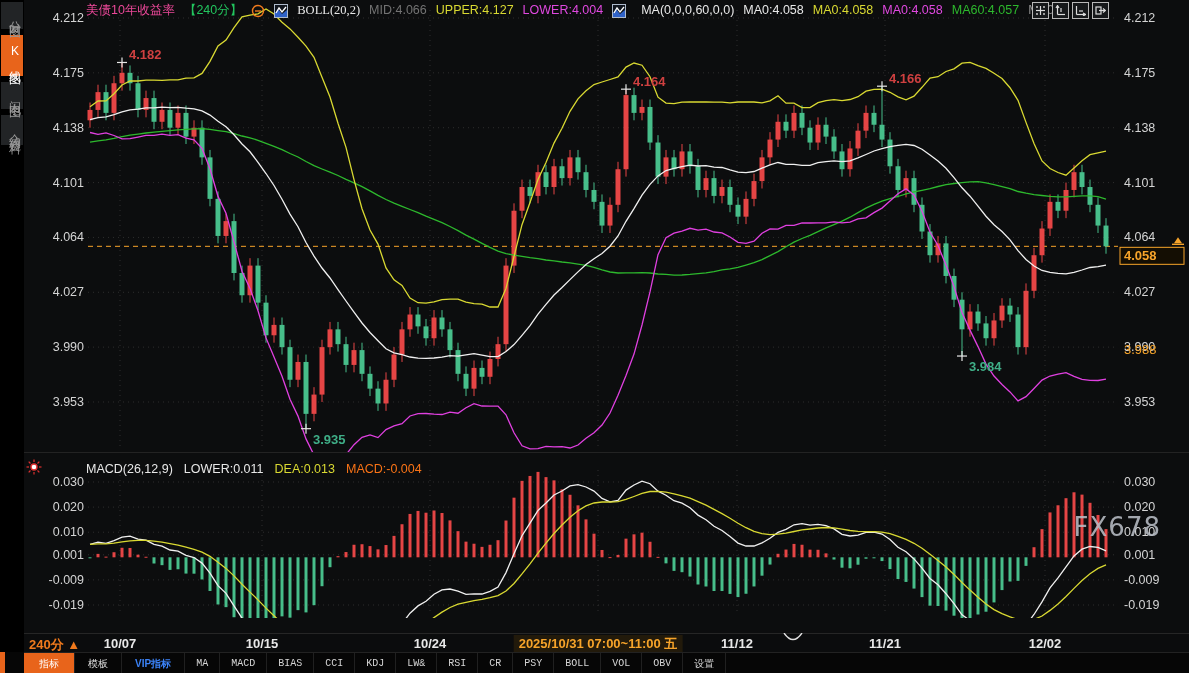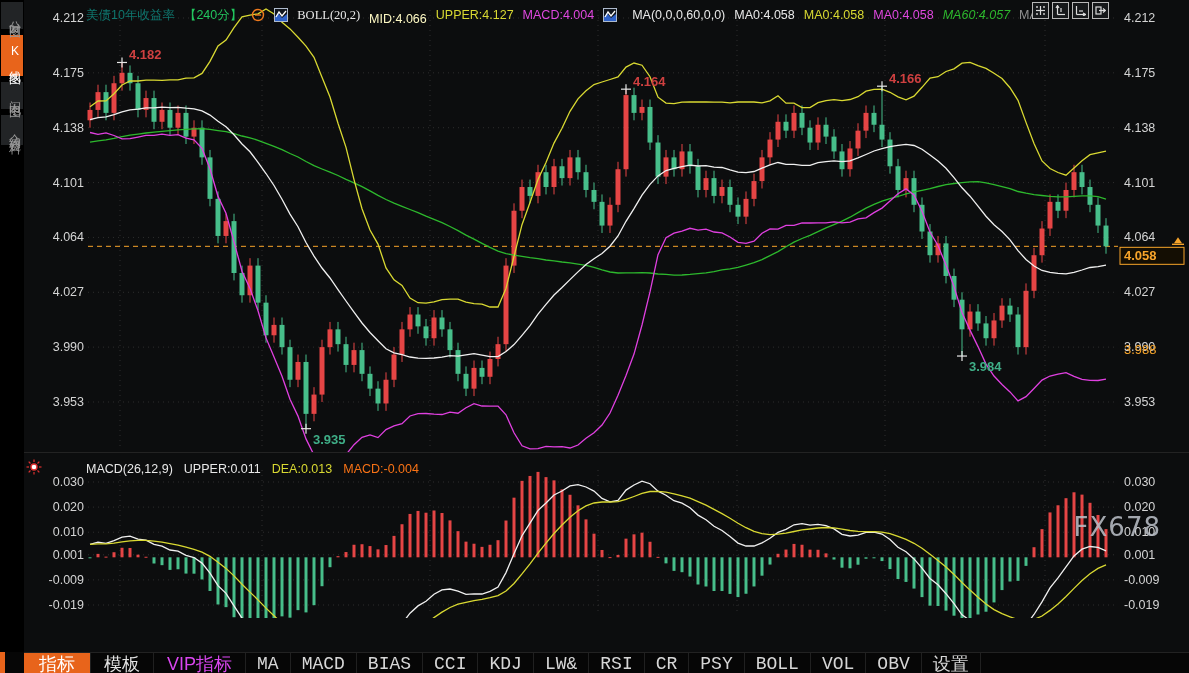--- a/index.html
+++ b/index.html
@@ -29,24 +29,24 @@
   .time-axis{position:absolute;left:0;top:633px;width:1165px;height:19px;background:#0b0c0d;
     border-top:1px solid #262626;z-index:4;}
   .period{position:absolute;left:5px;top:2px;color:#f07a1d;font-size:13px;font-weight:bold;cursor:pointer;}
   .t-tick{position:absolute;top:2px;transform:translateX(-50%);color:#e8e8e8;font-size:13px;
     font-weight:bold;white-space:nowrap;}
   .t-tick.hl{color:#f7a42a;background:#221a0b;padding:0 5px;top:1px;}
   .pane-handle{position:absolute;left:758px;top:-1px;z-index:5;cursor:row-resize;}
   
   .toolbar{position:absolute;left:0;top:652px;width:1165px;height:21px;background:#060606;
     display:flex;align-items:stretch;border-top:1px solid #222;z-index:6;}
-  .tb{display:flex;align-items:center;padding:0 13px;font-size:18px;color:#e2e2e2;
+  .tb{display:flex;align-items:center;padding:0 13px;font-size:10px;color:#e2e2e2;
     border-right:1px solid #202020;cursor:pointer;white-space:nowrap;}
   .tb.active{background:#e8641b;color:#fff;padding:0 15px;}
-  .tb.vip{color:#d946ef;}
+  .tb.vip{color:#3b82f6;font-weight:bold;}
   .tb.mono{font-family:"Liberation Mono",monospace;color:#d6d6d6;padding:0 11px;}
   .watermark{position:absolute;right:28px;bottom:20px;font-family:"DejaVu Sans",sans-serif;
     font-size:26px;color:#b8bdc5;opacity:.88;letter-spacing:1px;z-index:7;}
 </style>
 </head>
 <body>
 
 <div class="app">
 
   <div class="sidebar" id="sidebar">
@@ -543,45 +543,45 @@
         <g>
           <rect x="1096" y="247.32039999999986" width="64" height="17" fill="#140e03" stroke="#f7a42a" stroke-width="1"></rect>
           <text x="1100" y="260.32039999999984" fill="#f7a42a" font-size="13" font-weight="bold" font-family="Liberation Sans, sans-serif">4.058</text>
           <path d="M1150 243.32039999999986 l4 -6 l4 6 z" fill="#f7a42a"></path>
           <line x1="1148" y1="244.32039999999986" x2="1160" y2="244.32039999999986" stroke="#f7a42a" stroke-width="1.4"></line>
         </g>
         <text x="1100" y="354.1023999999996" fill="#f7a42a" font-size="13" font-family="Liberation Sans, sans-serif">3.988</text>
       </svg>
 
     <div class="header-row" id="headerRow">
-        <span class="hdr-seg" style="color: #0f766e;">美债10年收益率</span>
+        <span class="hdr-seg" style="color: #ec4899;">美债10年收益率</span>
         <span class="hdr-seg" style="color: #22c55e;">【240分】</span>
         <svg width="14" height="14">
           <circle cx="7" cy="7" r="5.5" fill="none" stroke="#f07a1d" stroke-width="1.4"></circle>
           <line x1="4" y1="7" x2="10" y2="7" stroke="#f07a1d" stroke-width="1.4"></line>
         </svg>
         <svg width="14" height="14">
           <rect x="0.5" y="0.5" width="13" height="13" fill="#10151d" stroke="#aebacb" stroke-width="1"></rect>
           <polygon points="1,13 13,13 13,6 8,10 4,5 1,9" fill="#2f62c8"></polygon>
           <polyline points="2,9 5,4 8,8 12,3" fill="none" stroke="#fff" stroke-width="1.3"></polyline>
         </svg>
         <span class="hdr-seg" style="color: rgb(232, 232, 232); font-family: Liberation Serif, serif;">BOLL(20,2)</span>
-        <span class="hdr-seg" style="color: #fef9c3; margin-top: 9px;">MID:4.066</span>
+        <span class="hdr-seg" style="color: #737373;">MID:4.066</span>
         <span class="hdr-seg" style="color: rgb(217, 217, 50);">UPPER:4.127</span>
-        <span class="hdr-seg" style="color: rgb(224, 72, 224);">MACD:4.004</span>
+        <span class="hdr-seg" style="color: rgb(224, 72, 224);">LOWER:4.004</span>
         <svg width="14" height="14">
           <rect x="0.5" y="0.5" width="13" height="13" fill="#10151d" stroke="#aebacb" stroke-width="1"></rect>
           <polygon points="1,13 13,13 13,6 8,10 4,5 1,9" fill="#2f62c8"></polygon>
           <polyline points="2,9 5,4 8,8 12,3" fill="none" stroke="#fff" stroke-width="1.3"></polyline>
         </svg>
         <span class="hdr-seg" style="color: rgb(232, 232, 232); margin-left: 6px;">MA(0,0,0,60,0,0)</span>
         <span class="hdr-seg" style="color: rgb(232, 232, 232);">MA0:4.058</span>
         <span class="hdr-seg" style="color: rgb(217, 217, 50);">MA0:4.058</span>
         <span class="hdr-seg" style="color: rgb(224, 72, 224);">MA0:4.058</span>
-        <span class="hdr-seg" style="color: rgb(45, 184, 45); font-style: italic;">MA60:4.057</span>
+        <span class="hdr-seg" style="color: rgb(45, 184, 45);">MA60:4.057</span>
         <span class="hdr-seg" style="color: rgb(144, 144, 144);">MA0:</span>
       </div>
     <div class="top-icons" id="topIcons">
         <span class="ticon">
           <svg width="11" height="11">
             <line x1="5.5" y1="1" x2="5.5" y2="10" stroke="#dcdcdc" stroke-width="1.2" fill="none"></line>
             <line x1="1" y1="5.5" x2="10" y2="5.5" stroke="#dcdcdc" stroke-width="1.2" fill="none"></line>
             <circle cx="2" cy="2" r="0.9" fill="#dcdcdc"></circle>
             <circle cx="9" cy="2" r="0.9" fill="#dcdcdc"></circle>
             <circle cx="2" cy="9" r="0.9" fill="#dcdcdc"></circle>
@@ -607,36 +607,52 @@
         <span class="ticon">
           <svg width="11" height="11">
             <rect x="1" y="2" width="5" height="7" stroke="#dcdcdc" stroke-width="1.2" fill="none"></rect>
             <line x1="4" y1="5.5" x2="10" y2="5.5" stroke="#dcdcdc" stroke-width="1.2" fill="none"></line>
             <polyline points="8,3.5 10.5,5.5 8,7.5" stroke="#dcdcdc" stroke-width="1.2" fill="none"></polyline>
           </svg>
         </span>
       </div>
     <div class="macd-header" id="macdHeader">
         <span class="hdr-seg" style="color: rgb(232, 232, 232);">MACD(26,12,9)</span>
-        <span class="hdr-seg" style="color: rgb(232, 232, 232);">UPPER:0.011</span>
+        <span class="hdr-seg" style="color: rgb(232, 232, 232);">LOWER:0.011</span>
         <span class="hdr-seg" style="color: rgb(217, 217, 50);">DEA:0.013</span>
         <span class="hdr-seg" style="color: #f97316;">MACD:-0.004</span>
       </div>
     <div class="sun-icon" id="sunIcon"><svg width="18" height="18">
           <circle cx="9" cy="9" r="3" fill="#fff" stroke="#e03030" stroke-width="1.4"></circle>
           <line x1="14" y1="9" x2="16.5" y2="9" stroke="#e03030" stroke-width="1.2"></line>
           <line x1="12.535533905932738" y1="12.535533905932738" x2="14.303300858899107" y2="14.303300858899107" stroke="#e03030" stroke-width="1.2"></line>
           <line x1="9" y1="14" x2="9" y2="16.5" stroke="#e03030" stroke-width="1.2"></line>
           <line x1="5.464466094067262" y1="12.535533905932738" x2="3.6966991411008943" y2="14.303300858899107" stroke="#e03030" stroke-width="1.2"></line>
           <line x1="4" y1="9" x2="1.5" y2="9.000000000000002" stroke="#e03030" stroke-width="1.2"></line>
           <line x1="5.464466094067261" y1="5.464466094067262" x2="3.6966991411008925" y2="3.6966991411008943" stroke="#e03030" stroke-width="1.2"></line>
           <line x1="8.999999999999998" y1="4" x2="8.999999999999998" y2="1.5" stroke="#e03030" stroke-width="1.2"></line>
           <line x1="12.535533905932738" y1="5.464466094067261" x2="14.303300858899105" y2="3.6966991411008925" stroke="#e03030" stroke-width="1.2"></line>
         </svg></div>
 
+    <div class="time-axis" id="timeAxis">
+      <span class="period">
+        <span>240分</span>
+        <span>▲</span>
+      </span>
+      <svg class="pane-handle" width="22" height="10">
+        <path d="M2,0 Q11,13 20,0" fill="none" stroke="#e0e0e0" stroke-width="1.4"></path>
+      </svg>
+    <span class="t-tick" style="left: 96px;">10/07</span>
+        <span class="t-tick" style="left: 238px;">10/15</span>
+        <span class="t-tick" style="left: 406px;">10/24</span>
+        <span class="t-tick hl" style="left: 574px;">2025/10/31 07:00~11:00 五</span>
+        <span class="t-tick" style="left: 713px;">11/12</span>
+        <span class="t-tick" style="left: 861px;">11/21</span>
+        <span class="t-tick" style="left: 1021px;">12/02</span>
+      </div>
 
     <div class="toolbar" id="toolbar">
         <span class="tb active">指标</span>
         <span class="tb ">模板</span>
         <span class="tb vip">VIP指标</span>
         <span class="tb mono">MA</span>
         <span class="tb mono">MACD</span>
         <span class="tb mono">BIAS</span>
         <span class="tb mono">CCI</span>
         <span class="tb mono">KDJ</span>

